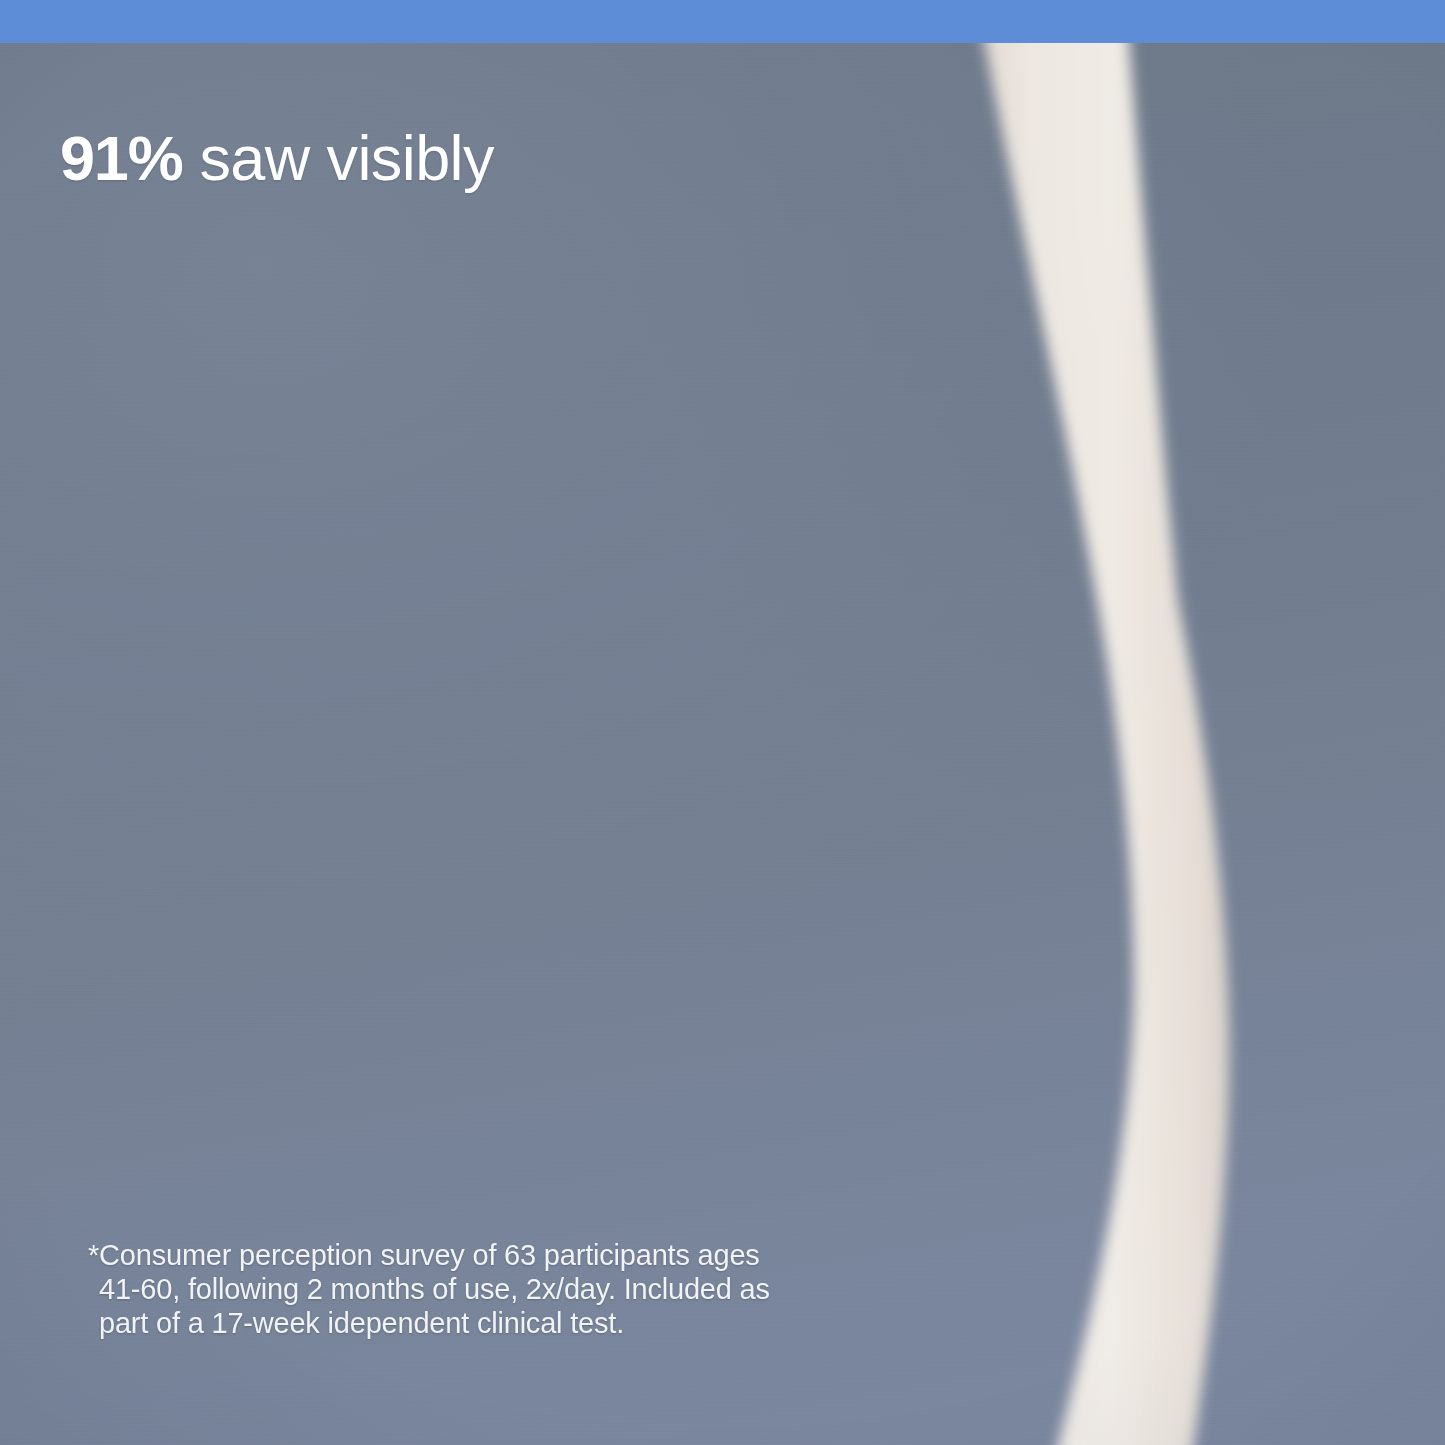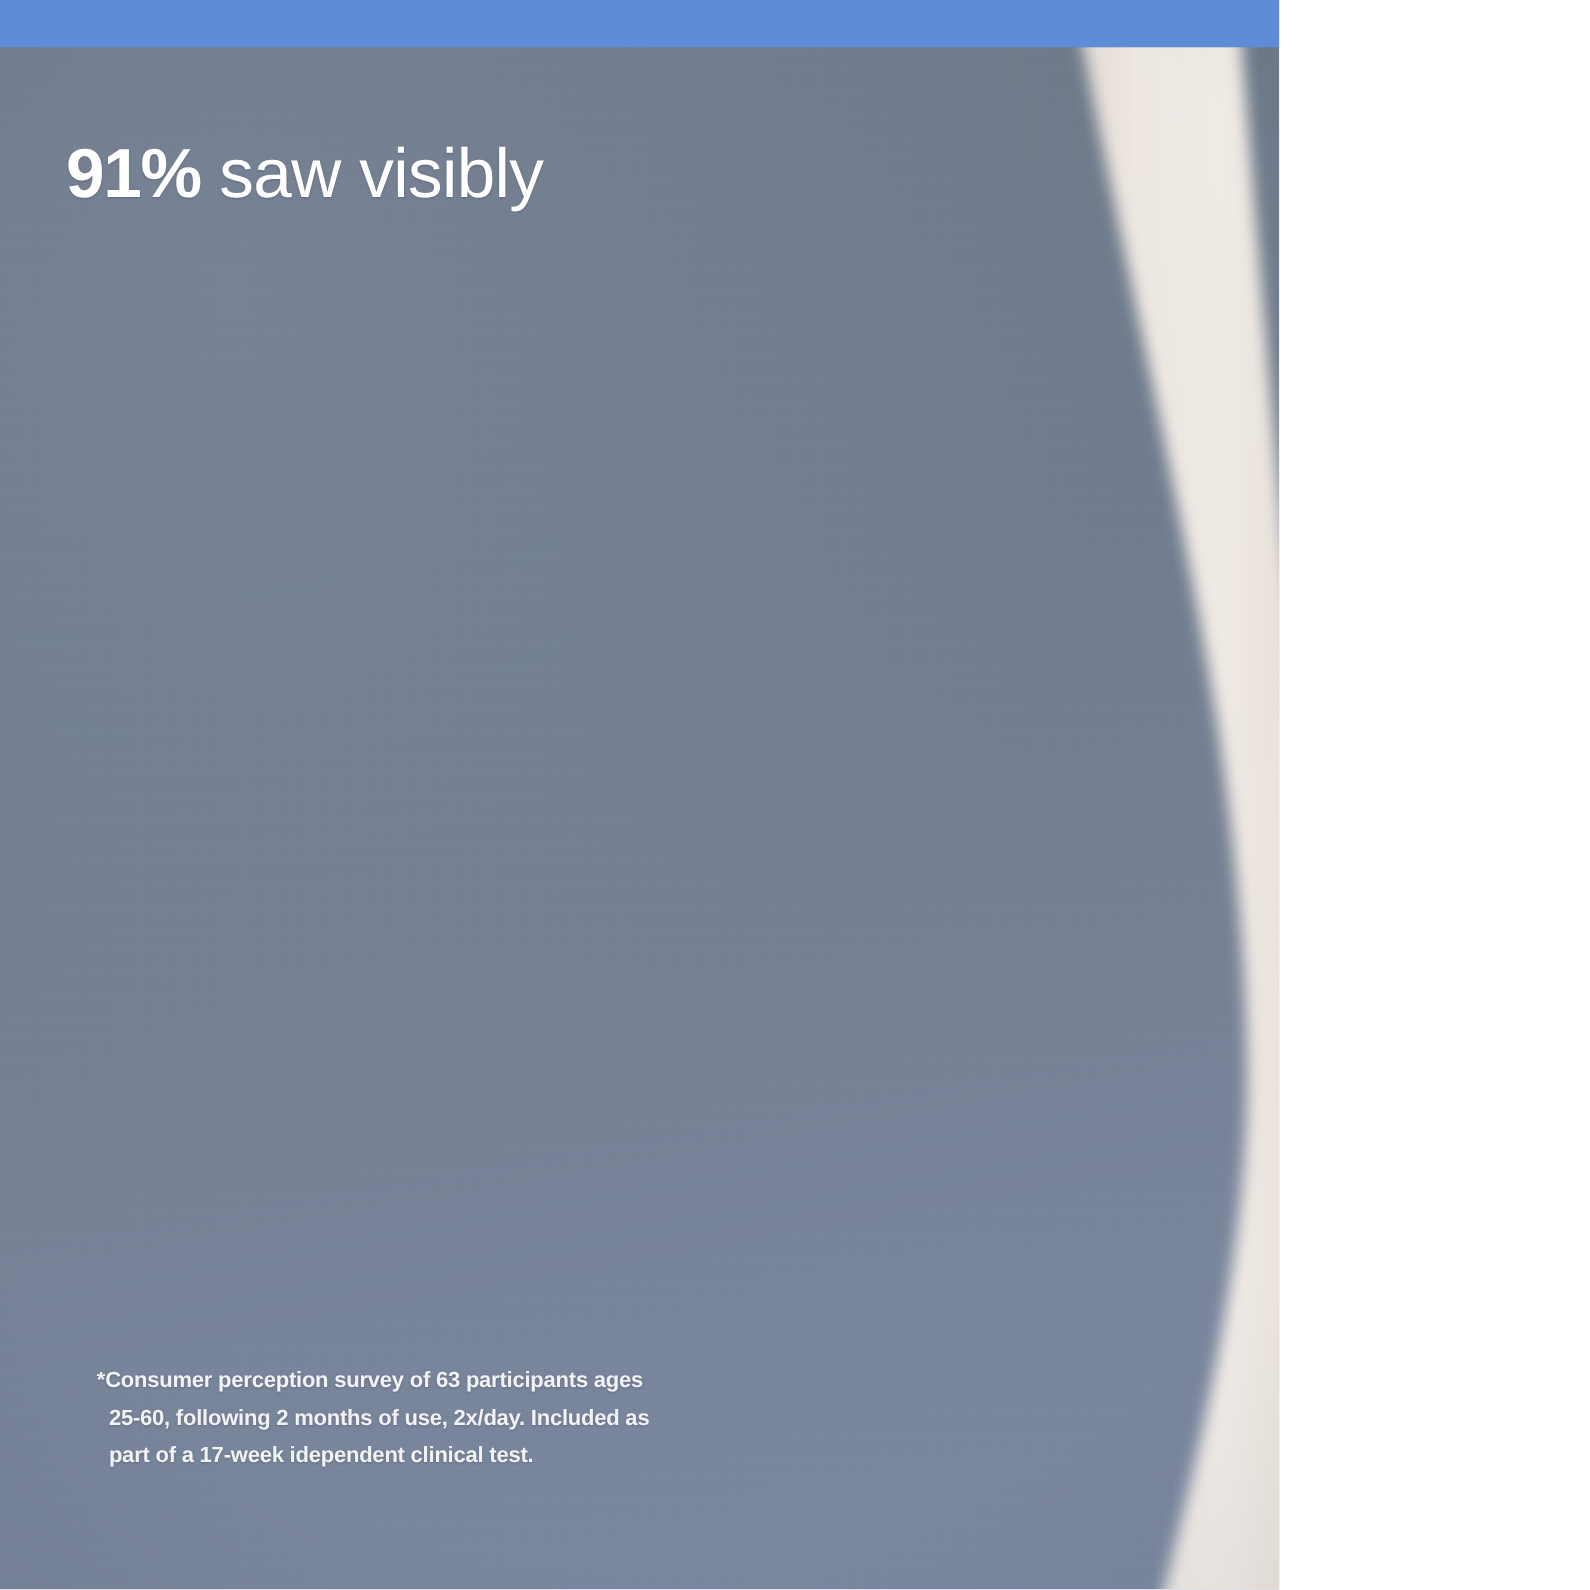--- a/index.html
+++ b/index.html
@@ -2,21 +2,21 @@
 <html><head>
 <meta charset="utf-8">
 <style>
   html, body {
     margin: 0;
     padding: 0;
     background: #ffffff;
   }
   #ad-canvas {
     position: relative;
-    width: 1163px;
+    width: 1445px;
     height: 1445px;
     overflow: hidden;
     font-family: "Liberation Sans", "DejaVu Sans", sans-serif;
     -webkit-font-smoothing: antialiased;
   }
 
   
   .photo-bg {
     position: absolute;
     inset: 0;
@@ -92,24 +92,24 @@
 
   
   .footnote {
     position: absolute;
     left: 88px;
     top: 1238px;
     width: 800px;
   }
   .footnote-line {
     color: #f2f3f5;
-    font-size: 20px;
+    font-size: 29px;
     line-height: 34px;
     letter-spacing: -0.2px;
-    font-weight: 700;
+    font-weight: 400;
     white-space: nowrap;
     text-shadow: 0 1px 2px rgba(40,50,66,0.30);
   }
   .footnote-line.indent { padding-left: 11px; }
 </style>
 </head>
 <body>
 
 <div id="ad-canvas">
 
@@ -172,17 +172,17 @@
     </div>
 
     <div class="stat-block">
     </div>
 
 
   </div>
 
   <div class="footnote">
     <div class="footnote-line">*Consumer perception survey of 63 participants ages</div>
-    <div class="footnote-line indent">25-60, following 2 months of use, 2x/day. Included as</div>
+    <div class="footnote-line indent">41-60, following 2 months of use, 2x/day. Included as</div>
     <div class="footnote-line indent">part of a 17-week idependent clinical test.</div>
   </div>
 
 </div>
 
 </body></html>

